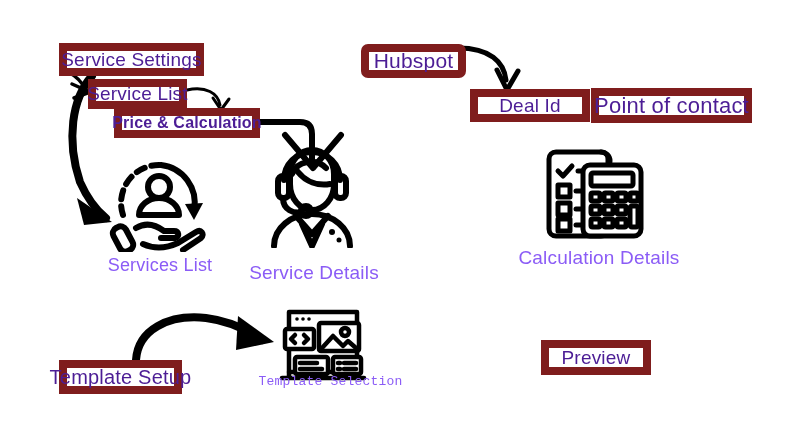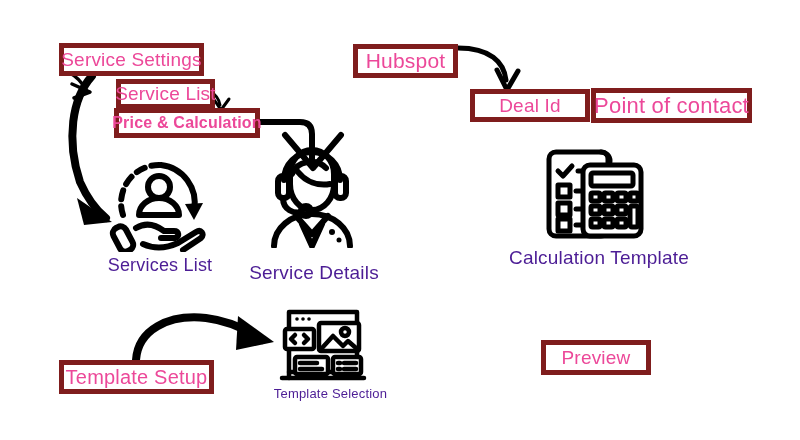--- a/index.html
+++ b/index.html
@@ -18,55 +18,55 @@
   #canvas {
     position: absolute;
     inset: 0;
     width: 800px;
     height: 440px;
   }
   .node-box {
     position: absolute;
     box-sizing: border-box;
     background: #ffffff;
-    border: 5px solid #7f1d1d;
+    border: 8px solid #7f1d1d;
     display: flex;
     align-items: center;
     justify-content: center;
-    color: #ec4899;
-    white-space: nowrap;
-    letter-spacing: 0.2px;
-  }
-  .caption {
-    position: absolute;
-    text-align: center;
     color: #4c1d95;
     white-space: nowrap;
     letter-spacing: 0.2px;
   }
+  .caption {
+    position: absolute;
+    text-align: center;
+    color: #8b5cf6;
+    white-space: nowrap;
+    letter-spacing: 0.2px;
+  }
   .icon-wrap {
     position: absolute;
   }
   .icon-wrap svg { display: block; }
 
   
   #box-service-settings { left: 59px;  top: 43px;  width: 145px; height: 33px; font-size: 19px; }
-  #box-service-list     { left: 88px;  top: 79px;  width: 99px;  height: 30px; font-size: 19px; margin-left: 28px; }
+  #box-service-list     { left: 88px;  top: 79px;  width: 99px;  height: 30px; font-size: 19px; }
   #box-price-calc       { left: 114px; top: 108px; width: 146px; height: 30px; font-size: 16px; font-weight: bold; }
-  #box-hubspot          { left: 353px; top: 44px;  width: 105px; height: 34px; font-size: 21px; }
+  #box-hubspot          { left: 361px; top: 44px;  width: 105px; height: 34px; font-size: 21px; border-radius: 7px; }
   #box-deal-id          { left: 470px; top: 89px;  width: 120px;  height: 33px; font-size: 19px; }
   #box-point-contact    { left: 591px; top: 88px;  width: 161px; height: 35px; font-size: 22px; }
-  #box-template-setup   { left: 59px;  top: 360px; width: 155px; height: 34px; font-size: 20px; }
+  #box-template-setup   { left: 59px;  top: 360px; width: 123px; height: 34px; font-size: 20px; }
   #box-preview          { left: 541px; top: 340px; width: 110px; height: 35px; font-size: 19px; text-align: center; }
 
   
   #cap-services-list { left: 98px;  top: 255px; width: 124px; font-size: 18px; }
   #cap-service-details { left: 239px; top: 254px; width: 150px; font-size: 19px; margin-top: 8px; }
   #cap-calculation-details { left: 504px; top: 247px; width: 190px; font-size: 19px; }
-  #cap-template-selection { left: 257px; top: 386px; width: 147px; font-size: 13px; }
+  #cap-template-selection { left: 257px; top: 374px; width: 147px; font-size: 13px; font-family: Liberation Mono, monospace; }
 
   
   #icon-services-list    { left: 104px; top: 152px; }
   #icon-service-details  { left: 256px; top: 128px; }
   #icon-calculation      { left: 535px; top: 145px; }
   #icon-template         { left: 277px; top: 305px; }
 </style>
 </head>
 <body>
 
@@ -251,15 +251,15 @@
       <path d="M 61 64 L 63 64"></path>
       <path d="M 67 64 L 79 64"></path>
     </g>
   </svg>
 </div>
 
 <div class="caption" id="cap-services-list">Services List</div>
 
 <div class="caption" id="cap-service-details">Service Details</div>
 
-<div class="caption" id="cap-calculation-details">Calculation Template</div>
+<div class="caption" id="cap-calculation-details">Calculation Details</div>
 
 <div class="caption" id="cap-template-selection">Template Selection</div>
 
 </body></html>

